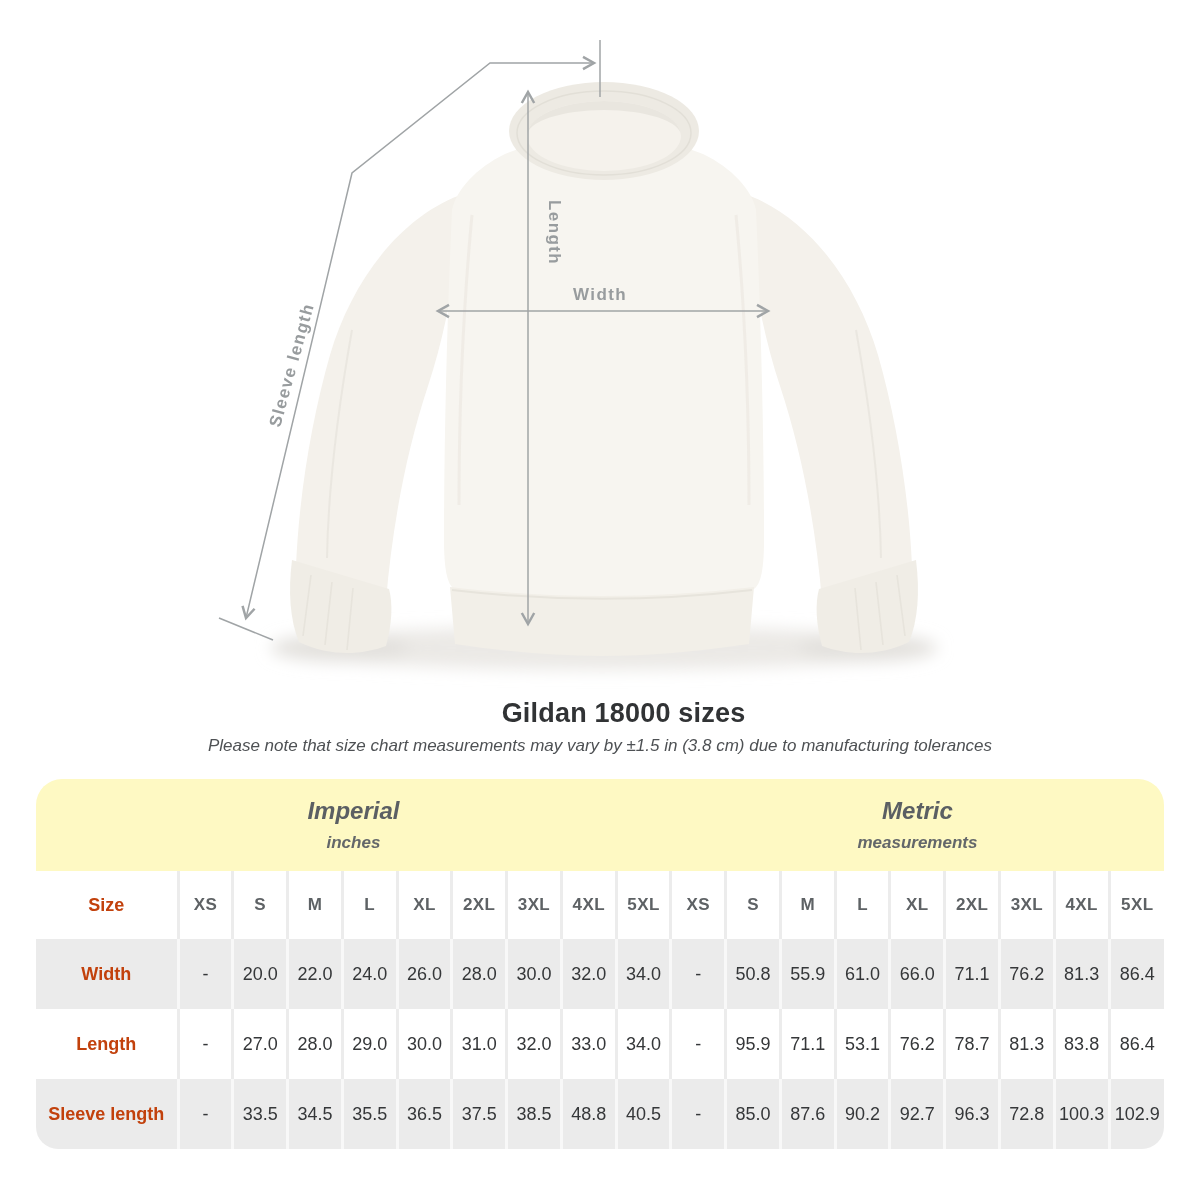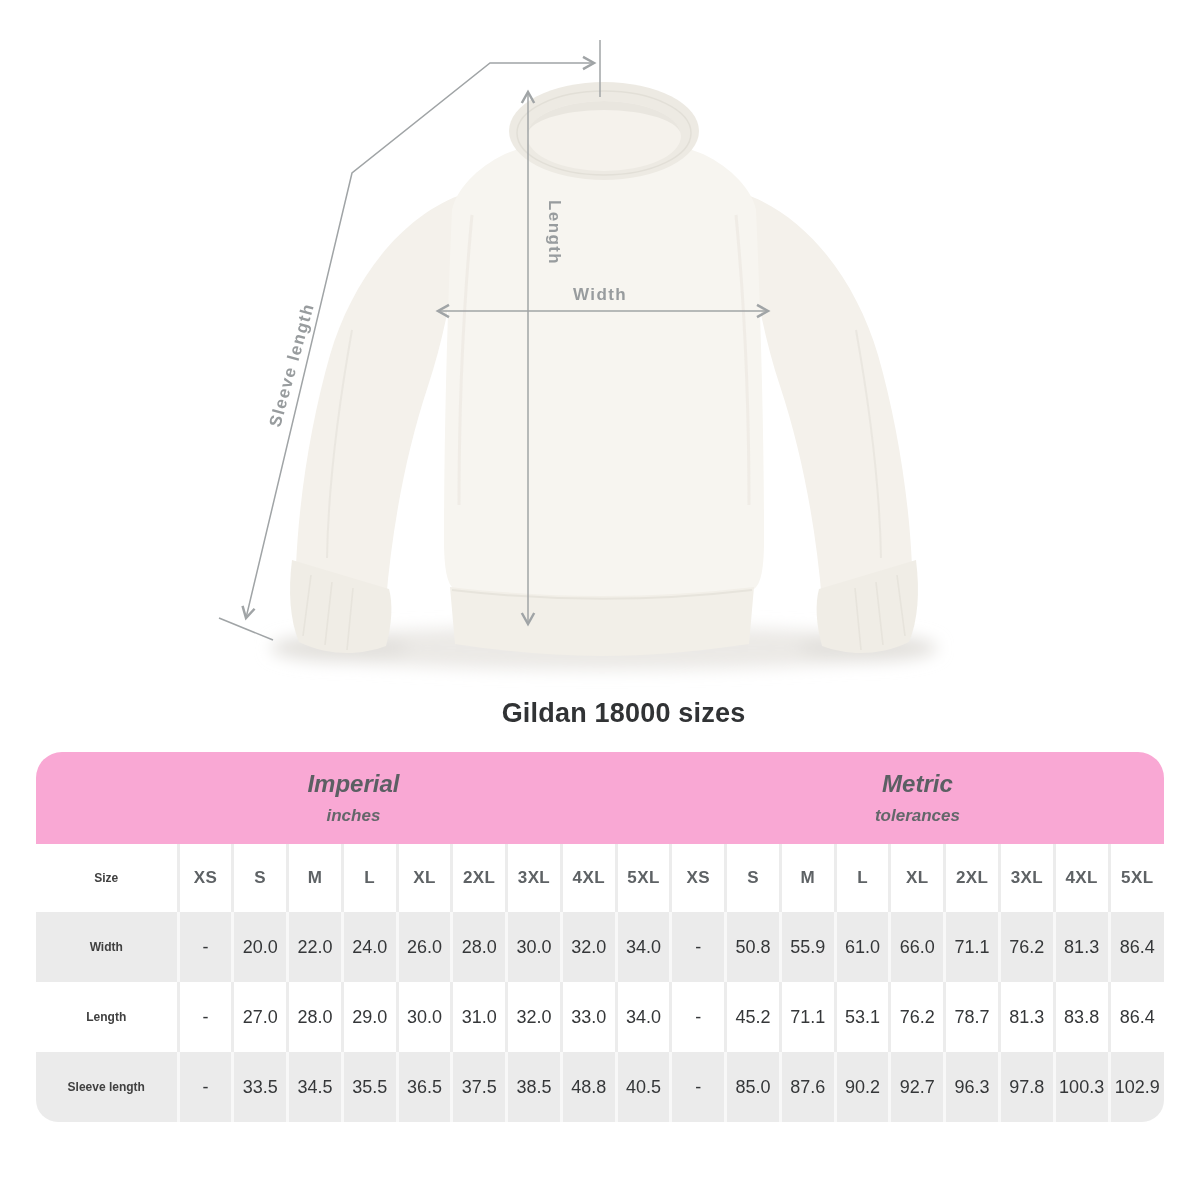--- a/index.html
+++ b/index.html
@@ -25,30 +25,30 @@
     color:#4e5154;
   }
 
   
   .table-wrap{
     width:1128px;margin:23px auto 0 auto;
     border-radius:26px 26px 22px 22px;overflow:hidden;
   }
   table{border-collapse:collapse;width:100%;table-layout:fixed;}
   th,td{text-align:center;vertical-align:middle;padding:0;}
-  .band{background:#f9a8d4;height:92px;}
+  .band{background:#fef9c3;height:92px;}
   .band .g1{font-weight:bold;font-style:italic;font-size:24px;color:#5b5f63;}
   .band .g2{font-style:italic;font-size:17px;color:#63676a;margin-top:8px;}
   tr.light{background:#ffffff;}
   tr.dark{background:#ebebeb;}
   tr.hdr{height:68px;}
   tr.drow{height:70px;}
   tr.light > *:not(:first-child){border-left:3px solid #ececec;}
   tr.dark  > *:not(:first-child){border-left:3px solid #f8f8f8;}
-  .lab{font-weight:bold;font-size:12px;color:#404040;}
+  .lab{font-weight:bold;font-size:18px;color:#c2410c;}
   .szh{font-weight:bold;font-size:17px;color:#5e6265;letter-spacing:.4px;text-align:center;}
   td{font-size:18px;color:#353739;}
 </style>
 </head>
 <body>
 
 <div class="page">
 
   <div class="figure">
     <svg width="1200" height="690" viewBox="0 0 1200 690">
@@ -101,20 +101,21 @@
         <path d="M438,311 L768,311" marker-start="url(#arrow)" marker-end="url(#arrow)"></path>
       </g>
 
       <text class="mlabel" transform="translate(549,200) rotate(90)">Length</text>
       <text class="mlabel" x="600" y="300" text-anchor="middle">Width</text>
       <text class="mlabel" transform="translate(280,428) rotate(-74.5)">Sleeve length</text>
     </svg>
   </div>
 
   <h1 class="title">Gildan 18000 sizes</h1>
+  <p class="subtitle">Please note that size chart measurements may vary by ±1.5 in (3.8 cm) due to manufacturing tolerances</p>
 
   <div class="table-wrap">
     <table id="sizeTable">
         <colgroup>
           <col style="width:142px">
           <col>
           <col>
           <col>
           <col>
           <col>
@@ -133,21 +134,21 @@
           <col>
         </colgroup>
         <thead>
           <tr>
             <th colspan="10" class="band">
               <div class="g1">Imperial</div>
               <div class="g2">inches</div>
             </th>
             <th colspan="9" class="band">
               <div class="g1">Metric</div>
-              <div class="g2">tolerances</div>
+              <div class="g2">measurements</div>
             </th>
           </tr>
           <tr class="light hdr">
             <th class="lab">Size</th>
             <th class="szh">XS</th>
             <th class="szh">S</th>
             <th class="szh">M</th>
             <th class="szh">L</th>
             <th class="szh">XL</th>
             <th class="szh">2XL</th>
@@ -192,21 +193,21 @@
             <td>-</td>
             <td>27.0</td>
             <td>28.0</td>
             <td>29.0</td>
             <td>30.0</td>
             <td>31.0</td>
             <td>32.0</td>
             <td>33.0</td>
             <td>34.0</td>
             <td>-</td>
-            <td>45.2</td>
+            <td>95.9</td>
             <td>71.1</td>
             <td>53.1</td>
             <td>76.2</td>
             <td>78.7</td>
             <td>81.3</td>
             <td>83.8</td>
             <td>86.4</td>
           </tr>
           <tr class="dark drow">
             <th class="lab">Sleeve length</th>
@@ -218,21 +219,21 @@
             <td>37.5</td>
             <td>38.5</td>
             <td>48.8</td>
             <td>40.5</td>
             <td>-</td>
             <td>85.0</td>
             <td>87.6</td>
             <td>90.2</td>
             <td>92.7</td>
             <td>96.3</td>
-            <td>97.8</td>
+            <td>72.8</td>
             <td>100.3</td>
             <td>102.9</td>
           </tr>
         </tbody>
       </table>
   </div>
 
 </div>
 
 </body></html>

